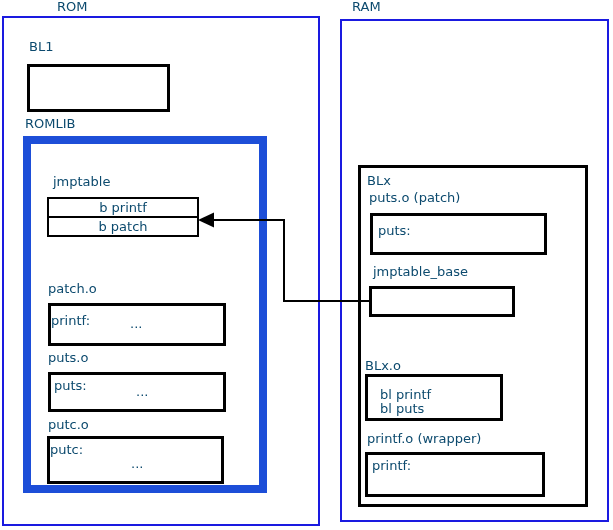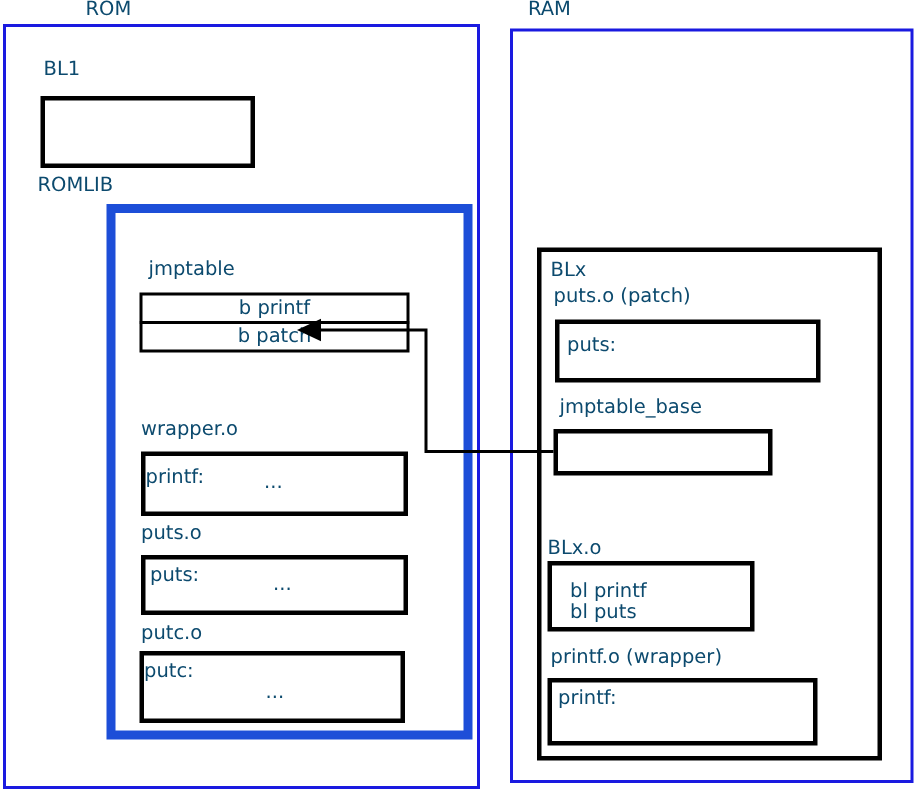--- a/index.html
+++ b/index.html
@@ -3,23 +3,23 @@
 <meta charset="utf-8">
 <style>
   html,body{margin:0;padding:0;background:#ffffff;}
   .page{
     position:relative;width:613px;height:530px;background:#ffffff;
     font-family:"DejaVu Sans","Liberation Sans",sans-serif;
     font-size:13px;color:#0c4a6e;overflow:hidden;
   }
   .label{position:absolute;white-space:nowrap;line-height:14px;}
   .frame{position:absolute;border:2px solid #1a1ae0;background:transparent;box-sizing:border-box;}
-  .cbox{position:absolute;border:6px solid #1d4ed8;box-sizing:border-box;background:#fff;margin-left:48px;}
+  .cbox{position:absolute;border:8px solid #1d4ed8;box-sizing:border-box;background:#fff;}
   .leafbox{position:absolute;border:3px solid #000;box-sizing:border-box;background:#fff;}
-  .jmp-stack{position:absolute;width:180px;}
+  .jmp-stack{position:absolute;width:152px;}
   .jmp-row{
     height:21px;border:2px solid #000;box-sizing:border-box;background:#fff;
     text-align:center;line-height:17px;font-size:13px;
   }
   .jmp-row + .jmp-row{margin-top:-2px;}
   .boxtext{position:absolute;white-space:nowrap;line-height:14px;}
   .overlay{position:absolute;left:0;top:0;width:613px;height:530px;pointer-events:none;}
 </style>
 </head>
 <body>
@@ -38,21 +38,21 @@
 
     <div class="cbox" style="left:19px;top:118px;width:244px;height:357px;">
 
       <span class="label" style="left:22px;top:31px;">jmptable</span>
 
       <div class="jmp-stack" style="left:16px;top:53px;">
         <div class="jmp-row">b printf</div>
         <div class="jmp-row">b patch</div>
       </div>
 
-      <span class="label" style="left:17px;top:138px;">wrapper.o</span>
+      <span class="label" style="left:17px;top:138px;">patch.o</span>
       <div class="leafbox" style="left:17px;top:159px;width:178px;height:43px;">
         <span class="boxtext" style="left:0px;top:8px;">printf:</span>
         <span class="boxtext" style="left:79px;top:11px;">...</span>
       </div>
 
       <span class="label" style="left:17px;top:207px;">puts.o</span>
       <div class="leafbox" style="left:17px;top:228px;width:178px;height:40px;">
         <span class="boxtext" style="left:3px;top:4px;">puts:</span>
         <span class="boxtext" style="left:85px;top:10px;">...</span>
       </div>

